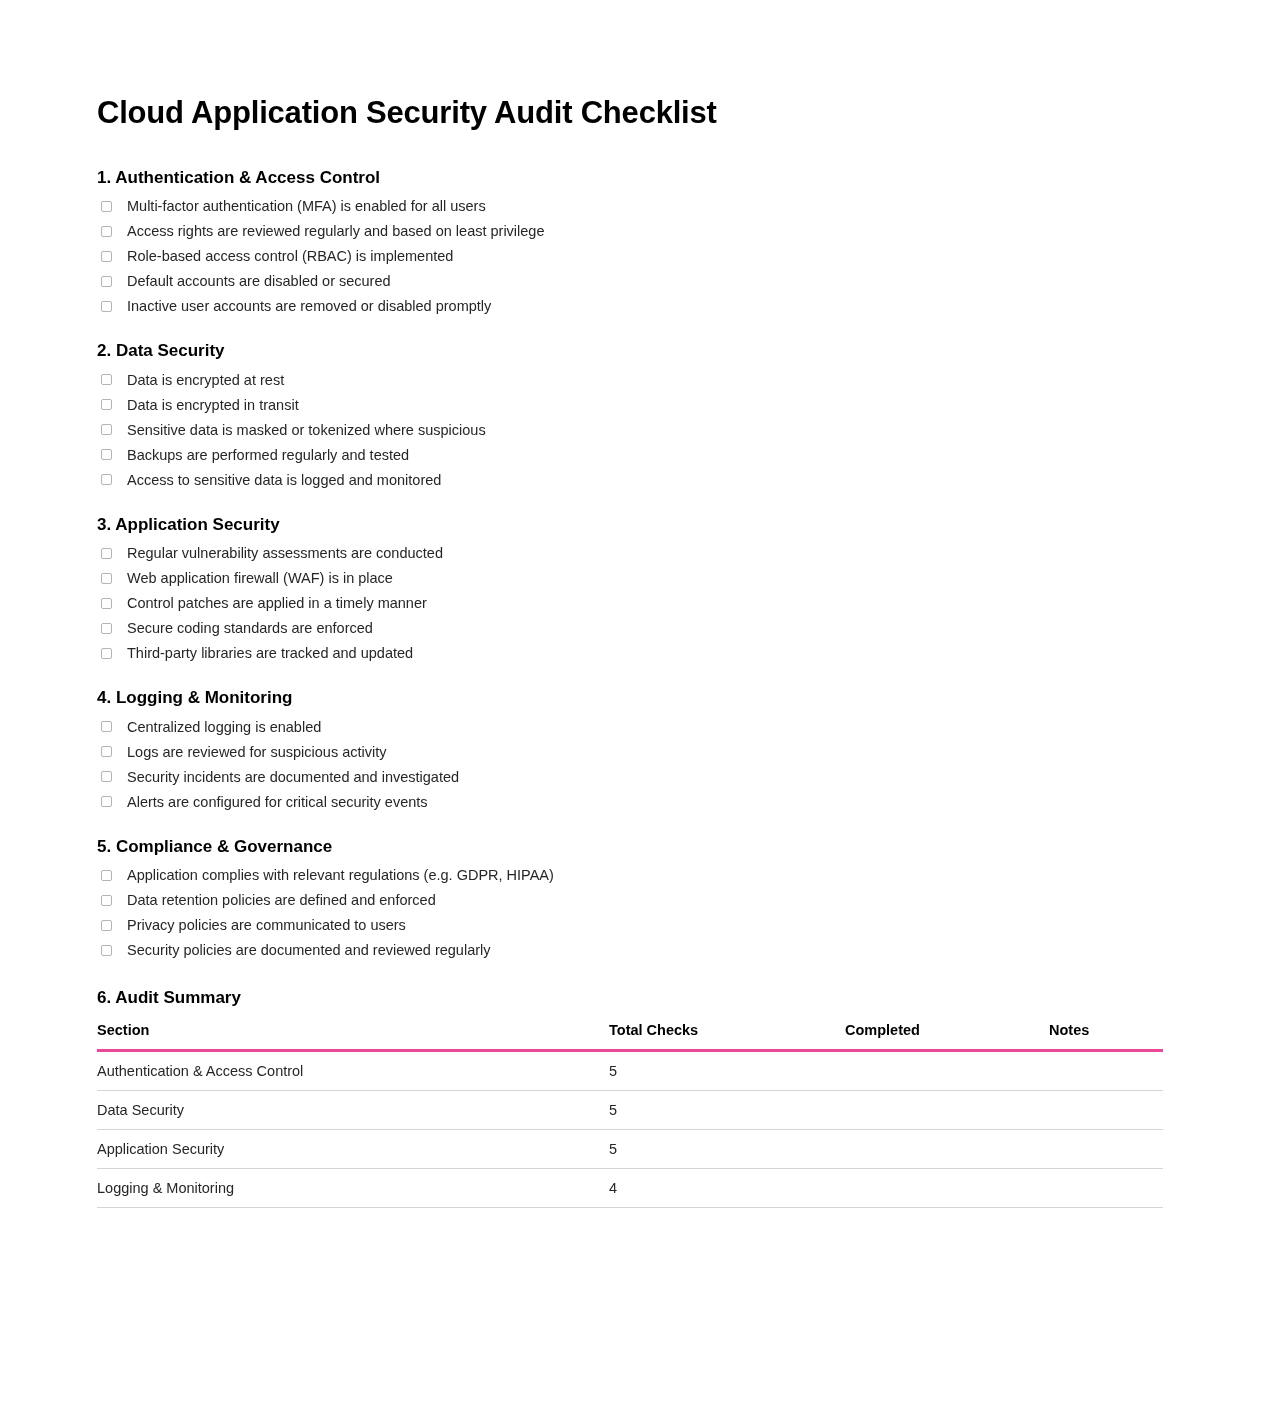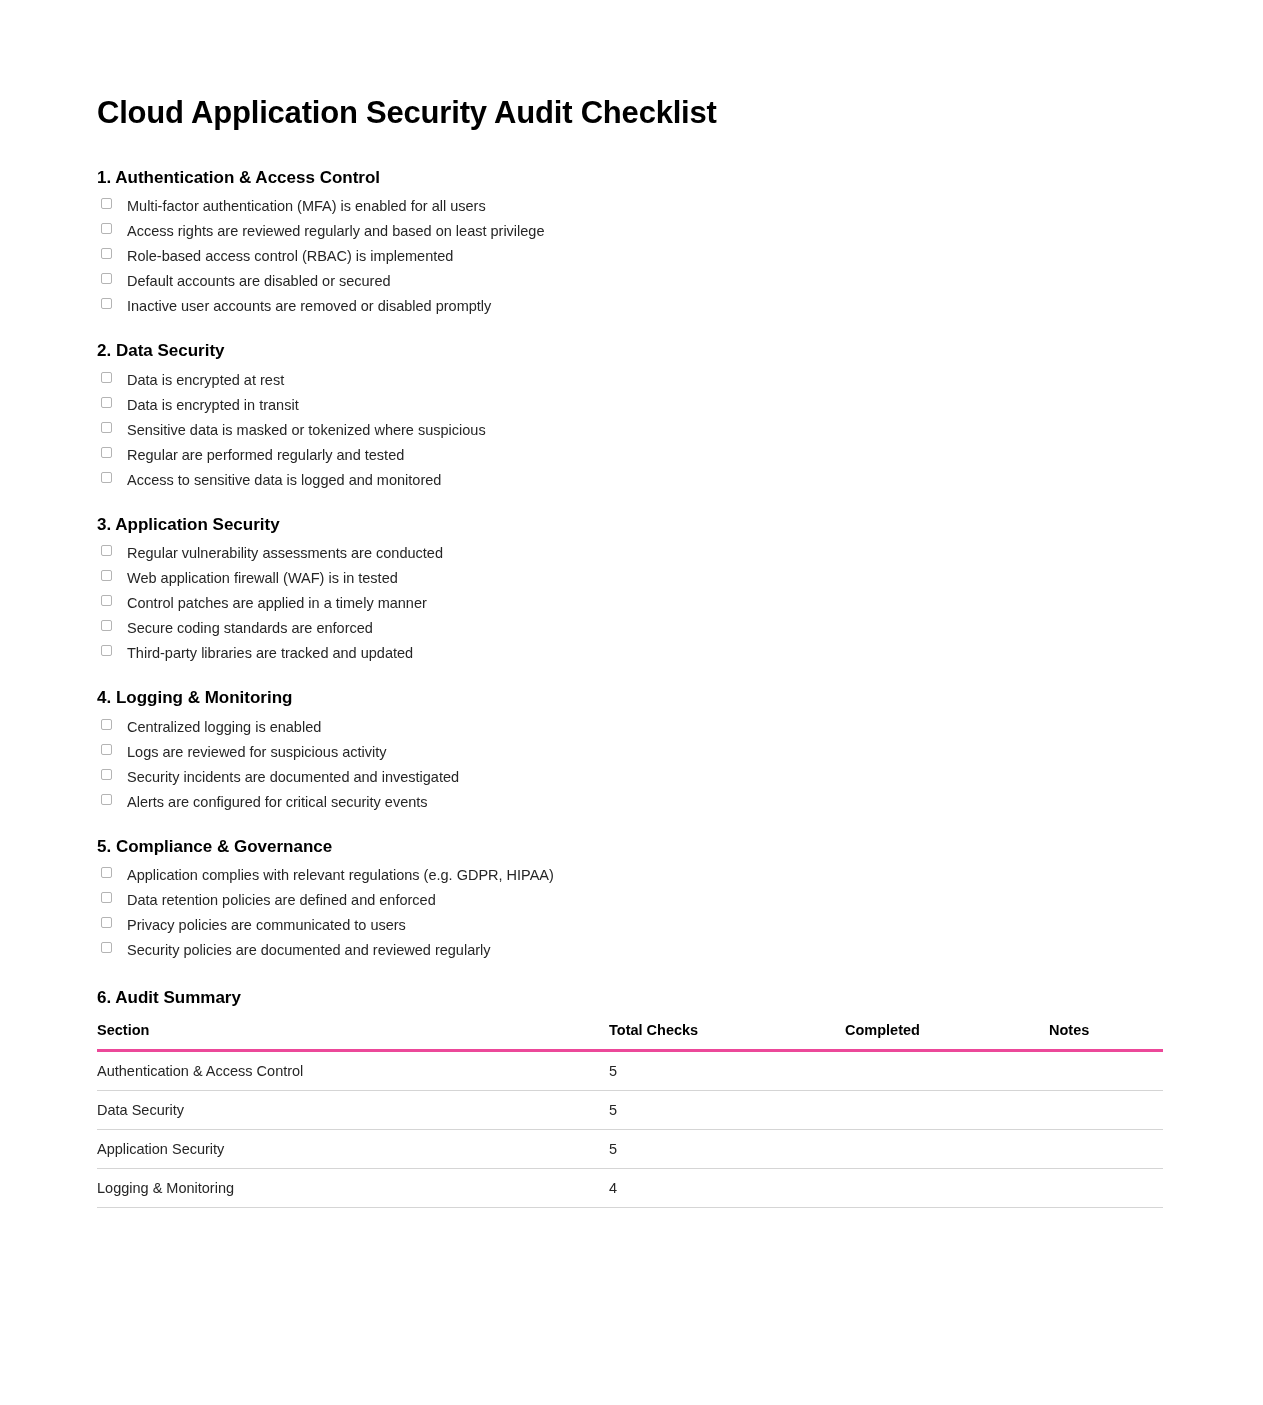--- a/index.html
+++ b/index.html
@@ -39,21 +39,21 @@
     margin: 0 0 10px 0;
     line-height: 1.2;
   }
   .check-list {
     list-style: none;
     margin: 0;
     padding: 0;
   }
   .check-item {
     display: flex;
-    align-items: flex-start;
+    align-items: center;
     margin: 0 0 9px 0;
     line-height: 16px;
   }
   .check-item:last-child {
     margin-bottom: 0;
   }
   .checkbox {
     flex: 0 0 auto;
     width: 11px;
     height: 11px;
@@ -147,38 +147,38 @@
           <li class="check-item">
             <span class="checkbox"></span>
             <span class="check-label">Data is encrypted in transit</span>
           </li>
           <li class="check-item">
             <span class="checkbox"></span>
             <span class="check-label">Sensitive data is masked or tokenized where suspicious</span>
           </li>
           <li class="check-item">
             <span class="checkbox"></span>
-            <span class="check-label">Regular are performed regularly and tested</span>
+            <span class="check-label">Backups are performed regularly and tested</span>
           </li>
           <li class="check-item">
             <span class="checkbox"></span>
             <span class="check-label">Access to sensitive data is logged and monitored</span>
           </li>
         </ul>
       </div>
       <div class="section">
         <h2 class="section-heading">3. Application Security</h2>
         <ul class="check-list">
           <li class="check-item">
             <span class="checkbox"></span>
             <span class="check-label">Regular vulnerability assessments are conducted</span>
           </li>
           <li class="check-item">
             <span class="checkbox"></span>
-            <span class="check-label">Web application firewall (WAF) is in tested</span>
+            <span class="check-label">Web application firewall (WAF) is in place</span>
           </li>
           <li class="check-item">
             <span class="checkbox"></span>
             <span class="check-label">Control patches are applied in a timely manner</span>
           </li>
           <li class="check-item">
             <span class="checkbox"></span>
             <span class="check-label">Secure coding standards are enforced</span>
           </li>
           <li class="check-item">

